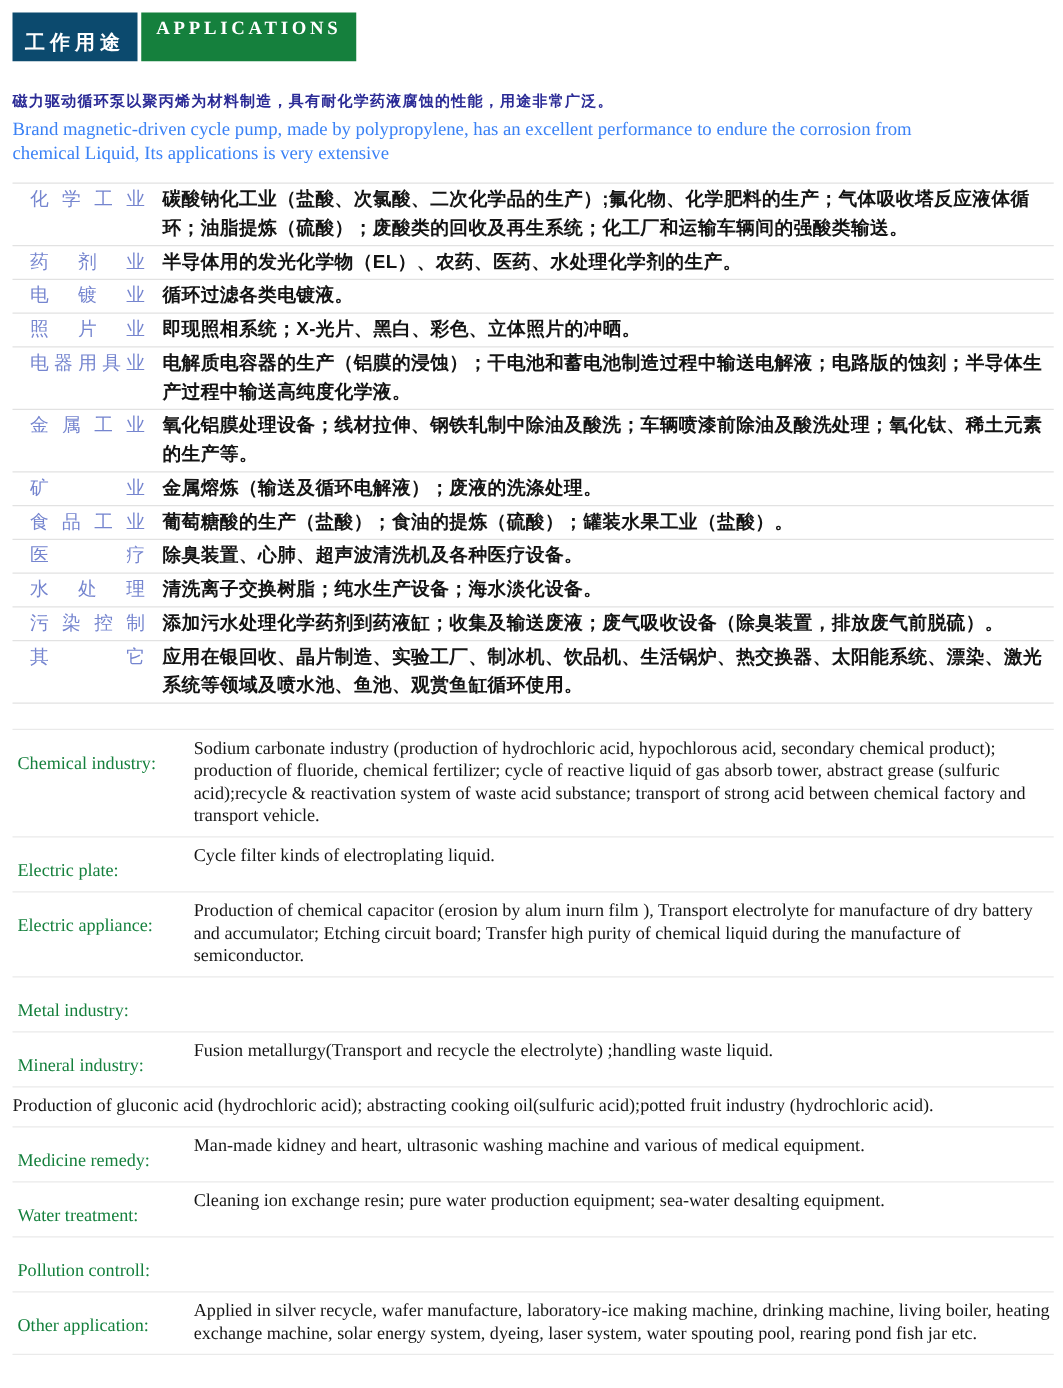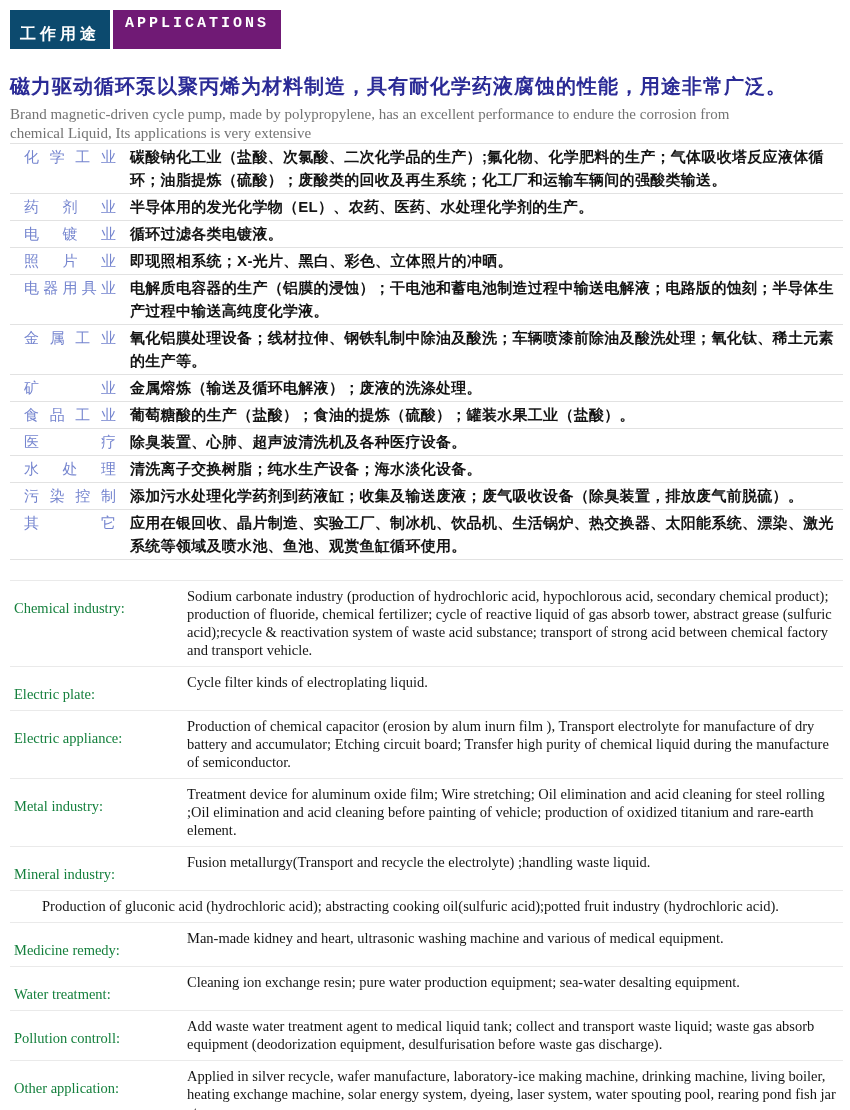--- a/index.html
+++ b/index.html
@@ -22,49 +22,50 @@
   .badges { display: flex; align-items: stretch; }
   .badge-cn {
     background: #0c4a6e;
     color: #ffffff;
     font-size: 16px;
     font-weight: bold;
     padding: 14px 10px 4px 10px;
     letter-spacing: 4px;
   }
   .badge-en {
-    background: #701a75;
+    background: #15803d;
     color: #ffffff;
-    font-family: Liberation Mono, monospace;
+    font-family: Liberation Serif, serif;
     font-size: 15px;
     font-weight: bold;
     padding: 5px 12px 2px 12px;
     letter-spacing: 3px;
     margin-left: 3px;
   }
 
   
   .intro-cn {
     margin-top: 24px;
     color: #2B2B96;
     font-weight: bold;
-    font-size: 20px;
+    font-size: 12px;
     letter-spacing: 1px;
   }
   .intro-en {
     margin-top: 5px;
-    color: #737373;
+    color: #3b82f6;
     font-family: "Liberation Serif", serif;
     font-size: 15px;
     line-height: 19px;
     max-width: 748px;
   }
 
   
   .cn-table {
+    margin-top: 13px;
     border-top: 1px solid #E2E2E2;
   }
   .cn-row {
     display: flex;
     border-bottom: 1px solid #E2E2E2;
     padding: 1px 0 2px 0;
   }
   .cn-label {
     flex: 0 0 92px;
     margin-left: 14px;
@@ -103,21 +104,20 @@
     font-size: 14.5px;
     line-height: 18px;
     margin-top: 12px;
   }
   .en-content {
     flex: 1;
     color: #151515;
     font-family: "Liberation Serif", serif;
     font-size: 14.5px;
     line-height: 18px;
-    margin-left: 32px;
   }
 </style>
 </head>
 <body>
 
 <div class="page">
 
   <div class="badges">
     <div class="badge-cn">工作用途</div>
     <div class="badge-en">APPLICATIONS</div>
@@ -185,40 +185,38 @@
     <div class="en-row">
       <div class="en-label">Electric plate:</div>
       <div class="en-content">Cycle filter kinds of electroplating liquid.</div>
     </div>
     <div class="en-row">
       <div class="en-label">Electric appliance:</div>
       <div class="en-content">Production of chemical capacitor (erosion by alum inurn film ), Transport electrolyte for manufacture of dry battery and accumulator; Etching circuit board; Transfer high purity of chemical liquid during the manufacture of semiconductor.</div>
     </div>
     <div class="en-row">
       <div class="en-label">Metal industry:</div>
-      <div class="en-content">Treatment device for aluminum oxide film; Wire stretching; Oil elimination and acid cleaning for steel rolling ;Oil elimination and acid cleaning before painting of vehicle; production of oxidized titanium and rare-earth element.</div>
     </div>
     <div class="en-row">
       <div class="en-label">Mineral industry:</div>
       <div class="en-content">Fusion metallurgy(Transport and recycle the electrolyte) ;handling waste liquid.</div>
     </div>
     <div class="en-row">
       <div class="en-content">Production of gluconic acid (hydrochloric acid); abstracting cooking oil(sulfuric acid);potted fruit industry (hydrochloric acid).</div>
     </div>
     <div class="en-row">
       <div class="en-label">Medicine remedy:</div>
       <div class="en-content">Man-made kidney and heart, ultrasonic washing machine and various of medical equipment.</div>
     </div>
     <div class="en-row">
       <div class="en-label">Water treatment:</div>
       <div class="en-content">Cleaning ion exchange resin; pure water production equipment; sea-water desalting equipment.</div>
     </div>
     <div class="en-row">
       <div class="en-label">Pollution controll:</div>
-      <div class="en-content">Add waste water treatment agent to medical liquid tank; collect and  transport waste liquid; waste gas absorb equipment (deodorization equipment, desulfurisation before waste gas discharge).</div>
     </div>
     <div class="en-row">
       <div class="en-label">Other application:</div>
       <div class="en-content">Applied  in silver recycle, wafer  manufacture, laboratory-ice making machine, drinking machine, living boiler, heating exchange machine, solar energy system, dyeing, laser system, water spouting pool, rearing pond fish jar etc.</div>
     </div>
   </div>
 
 </div>
 
 </body></html>

